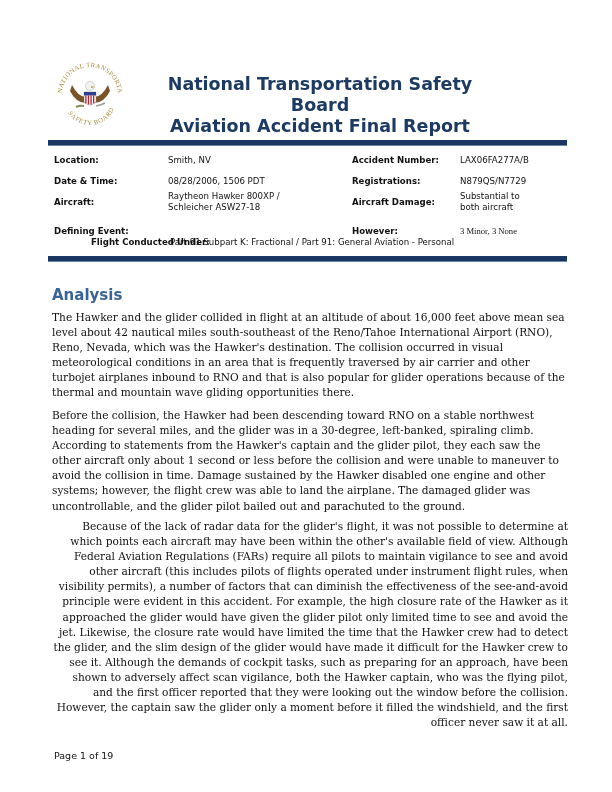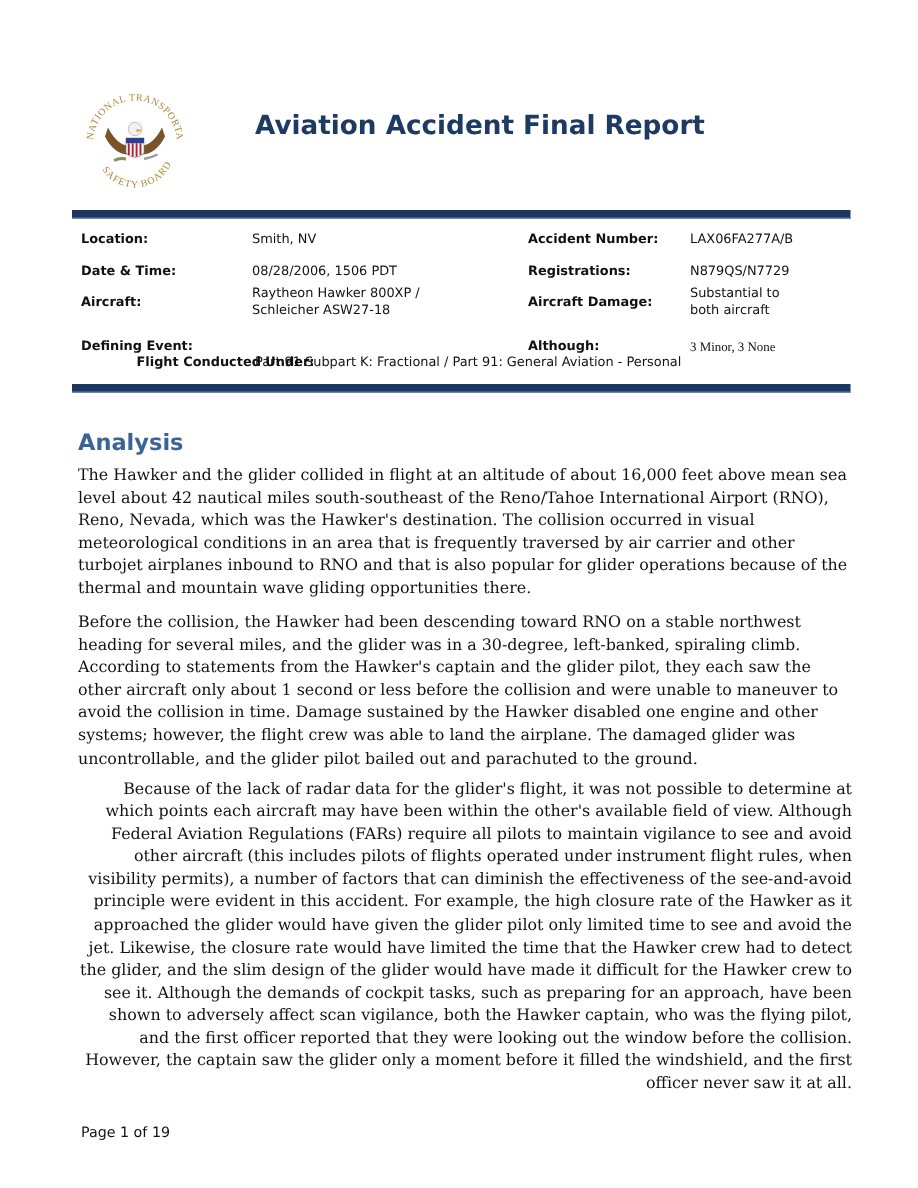--- a/index.html
+++ b/index.html
@@ -54,20 +54,21 @@
     <rect x="35.8" y="38.5" width="1.3" height="9" fill="#b22234"></rect>
     <rect x="38.4" y="38.5" width="1.3" height="9" fill="#b22234"></rect>
     <rect x="41" y="38.5" width="1.3" height="8" fill="#b22234"></rect>
 
     <path d="M24 50 Q28 48 32 49" stroke="#8a8a5a" stroke-width="2" fill="none"></path>
     <path d="M44 49 Q49 48 53 46" stroke="#9a9a9a" stroke-width="1.6" fill="none"></path>
   </svg>
 </div>
 
 <div class="title-block sans">
+  <div>National Transportation Safety Board</div>
   <div>Aviation Accident Final Report</div>
 </div>
 
 <div class="bar top"></div>
 
 <div class="info sans" style="top:0;left:0;width:612px;height:260px;">
   <span class="lbl" style="left:54px;top:155px;">Location:</span>
   <span class="val" style="left:168px;top:155px;">Smith, NV</span>
   <span class="lbl" style="left:352px;top:155px;">Accident Number:</span>
   <span class="val" style="left:460px;top:155px;">LAX06FA277A/B</span>
@@ -79,21 +80,21 @@
 
   <span class="lbl" style="left:54px;top:197px;">Aircraft:</span>
   <span class="val" style="left:168px;top:191px;">Raytheon Hawker 800XP /</span>
   <span class="val" style="left:168px;top:202px;">Schleicher ASW27-18</span>
   <span class="lbl" style="left:352px;top:197px;">Aircraft Damage:</span>
   <span class="val" style="left:460px;top:191px;">Substantial to</span>
   <span class="val" style="left:460px;top:202px;">both aircraft</span>
 
   <span class="lbl" style="left:54px;top:226px;">Defining Event:</span>
   <span class="val" style="left:168px;top:226px;"></span>
-  <span class="lbl" style="left:352px;top:226px;">Although:</span>
+  <span class="lbl" style="left:352px;top:226px;">However:</span>
   <span class="val" style="left:460px;top:226px;font-family:Liberation Serif, serif;">3 Minor, 3 None</span>
 
   <span class="lbl" style="left:54px;top:237px;margin-left:37px;">Flight Conducted Under:</span>
   <span class="val" style="left:170px;top:237px;">Part 91 Subpart K: Fractional / Part 91: General Aviation - Personal</span>
 </div>
 
 <div class="bar bottom"></div>
 
 <div class="heading sans">Analysis</div>
 

